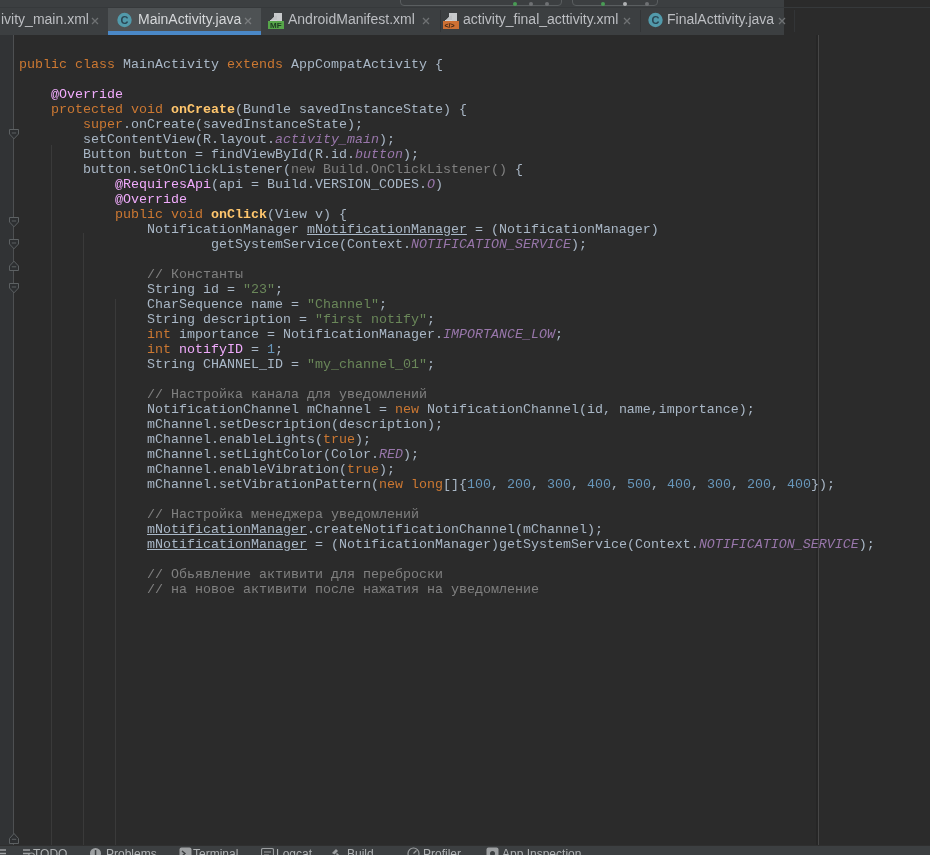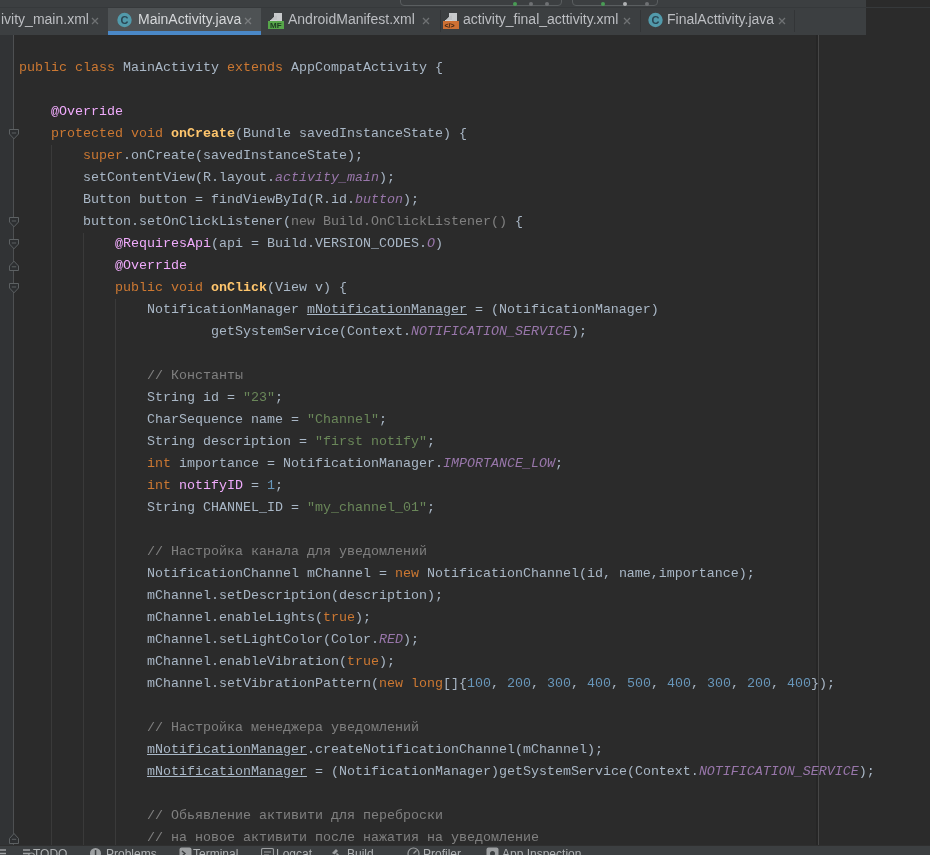--- a/index.html
+++ b/index.html
@@ -1,35 +1,35 @@
 <!DOCTYPE html>
 <html><head>
 <meta charset="utf-8">
 <style>
   * { margin:0; padding:0; box-sizing:border-box; }
   html,body { width:930px; height:855px; overflow:hidden; background:#2b2b2b; }
   body { font-family:"Liberation Sans", sans-serif; position:relative; }
-  #header { position:absolute; left:0; top:0; width:866px; height:35px; background:#3c3f41; }
+  #header { position:absolute; left:0; top:0; width:784px; height:35px; background:#3c3f41; }
   .btnbox { position:absolute; top:-12px; height:18px; border:1px solid #5a5e60; border-radius:4px; }
   .dot { position:absolute; width:4px; height:4px; border-radius:50%; top:13px; }
   #hline { position:absolute; left:0; top:7px; width:930px; height:1px; background:#36393b; }
   .tabtxt { position:absolute; top:11px; font-size:14px; color:#bcbec2; white-space:nowrap; }
   #seltab { position:absolute; left:108px; top:8px; width:153px; height:27px; background:#4e5254; }
   #underline { position:absolute; left:108px; top:31px; width:153px; height:4px; background:#4a88c7; }
   .tsep { position:absolute; top:10px; width:1px; height:22px; background:#333537; }
   .ticon { position:absolute; top:12px; }
   .cross { position:absolute; top:16px; }
   #editor { position:absolute; left:0; top:35px; width:930px; height:810px; background:#2b2b2b; }
   #gutter { position:absolute; left:0; top:0; width:14px; height:810px; background:#313335; border-right:1px solid #4e5052; }
   .iguide { position:absolute; width:1px; background:#3a3a3a; }
   #margin { position:absolute; left:818px; top:0; width:1px; height:810px; background:#464646; }
   #margind { position:absolute; left:816px; top:0; width:2px; height:810px; background:#262626; }
   .fold { position:absolute; left:8px; }
   pre { position:absolute; left:19px; top:22px; font-family:"Liberation Mono", monospace;
-        font-size:13.333px; line-height:22px; color:#a9b7c6; white-space:pre; }
+        font-size:13.333px; line-height:15px; color:#a9b7c6; white-space:pre; }
   .k { color:#cc7832; }
   .m { color:#ffc66d; font-weight:bold; }
   .a { color:#f0abfc; }
   .s { color:#6a8759; }
   .n { color:#6897bb; }
   .c { color:#808080; }
   .f { color:#9876aa; font-style:italic; }
   .g { color:#808080; }
   .u { text-decoration:underline; }
   .w { color:#f0abfc;margin-top:12px; }

